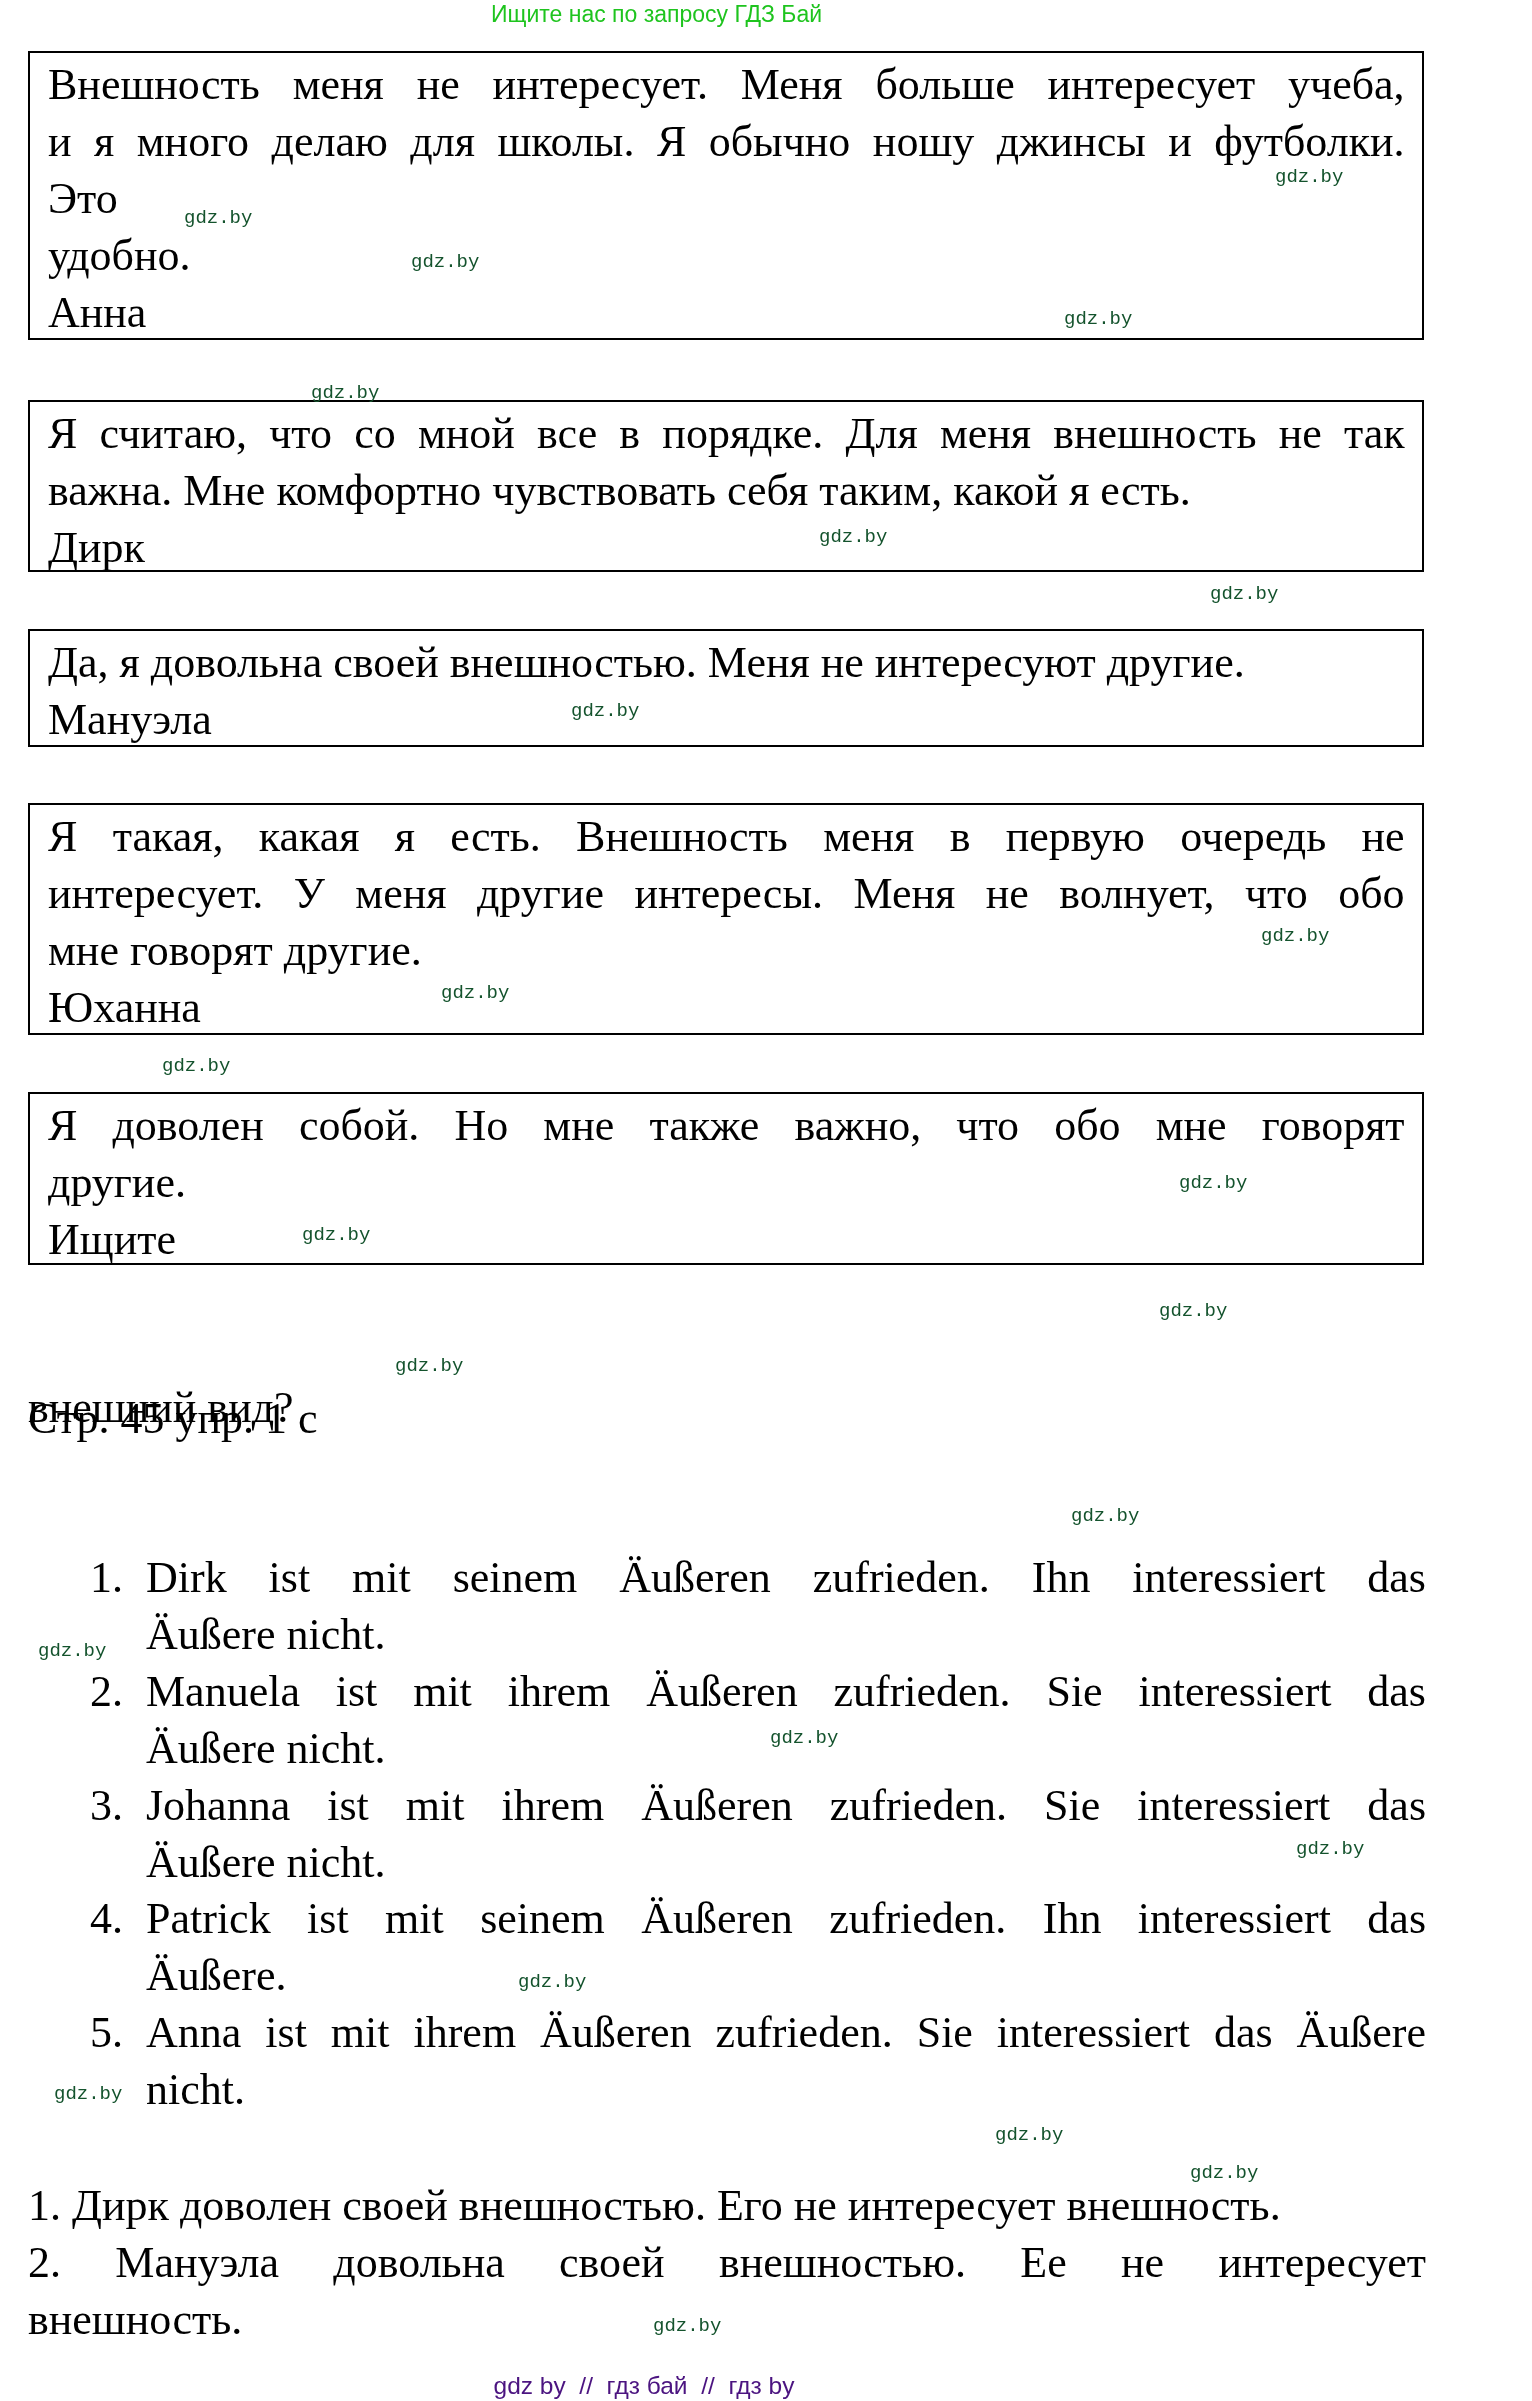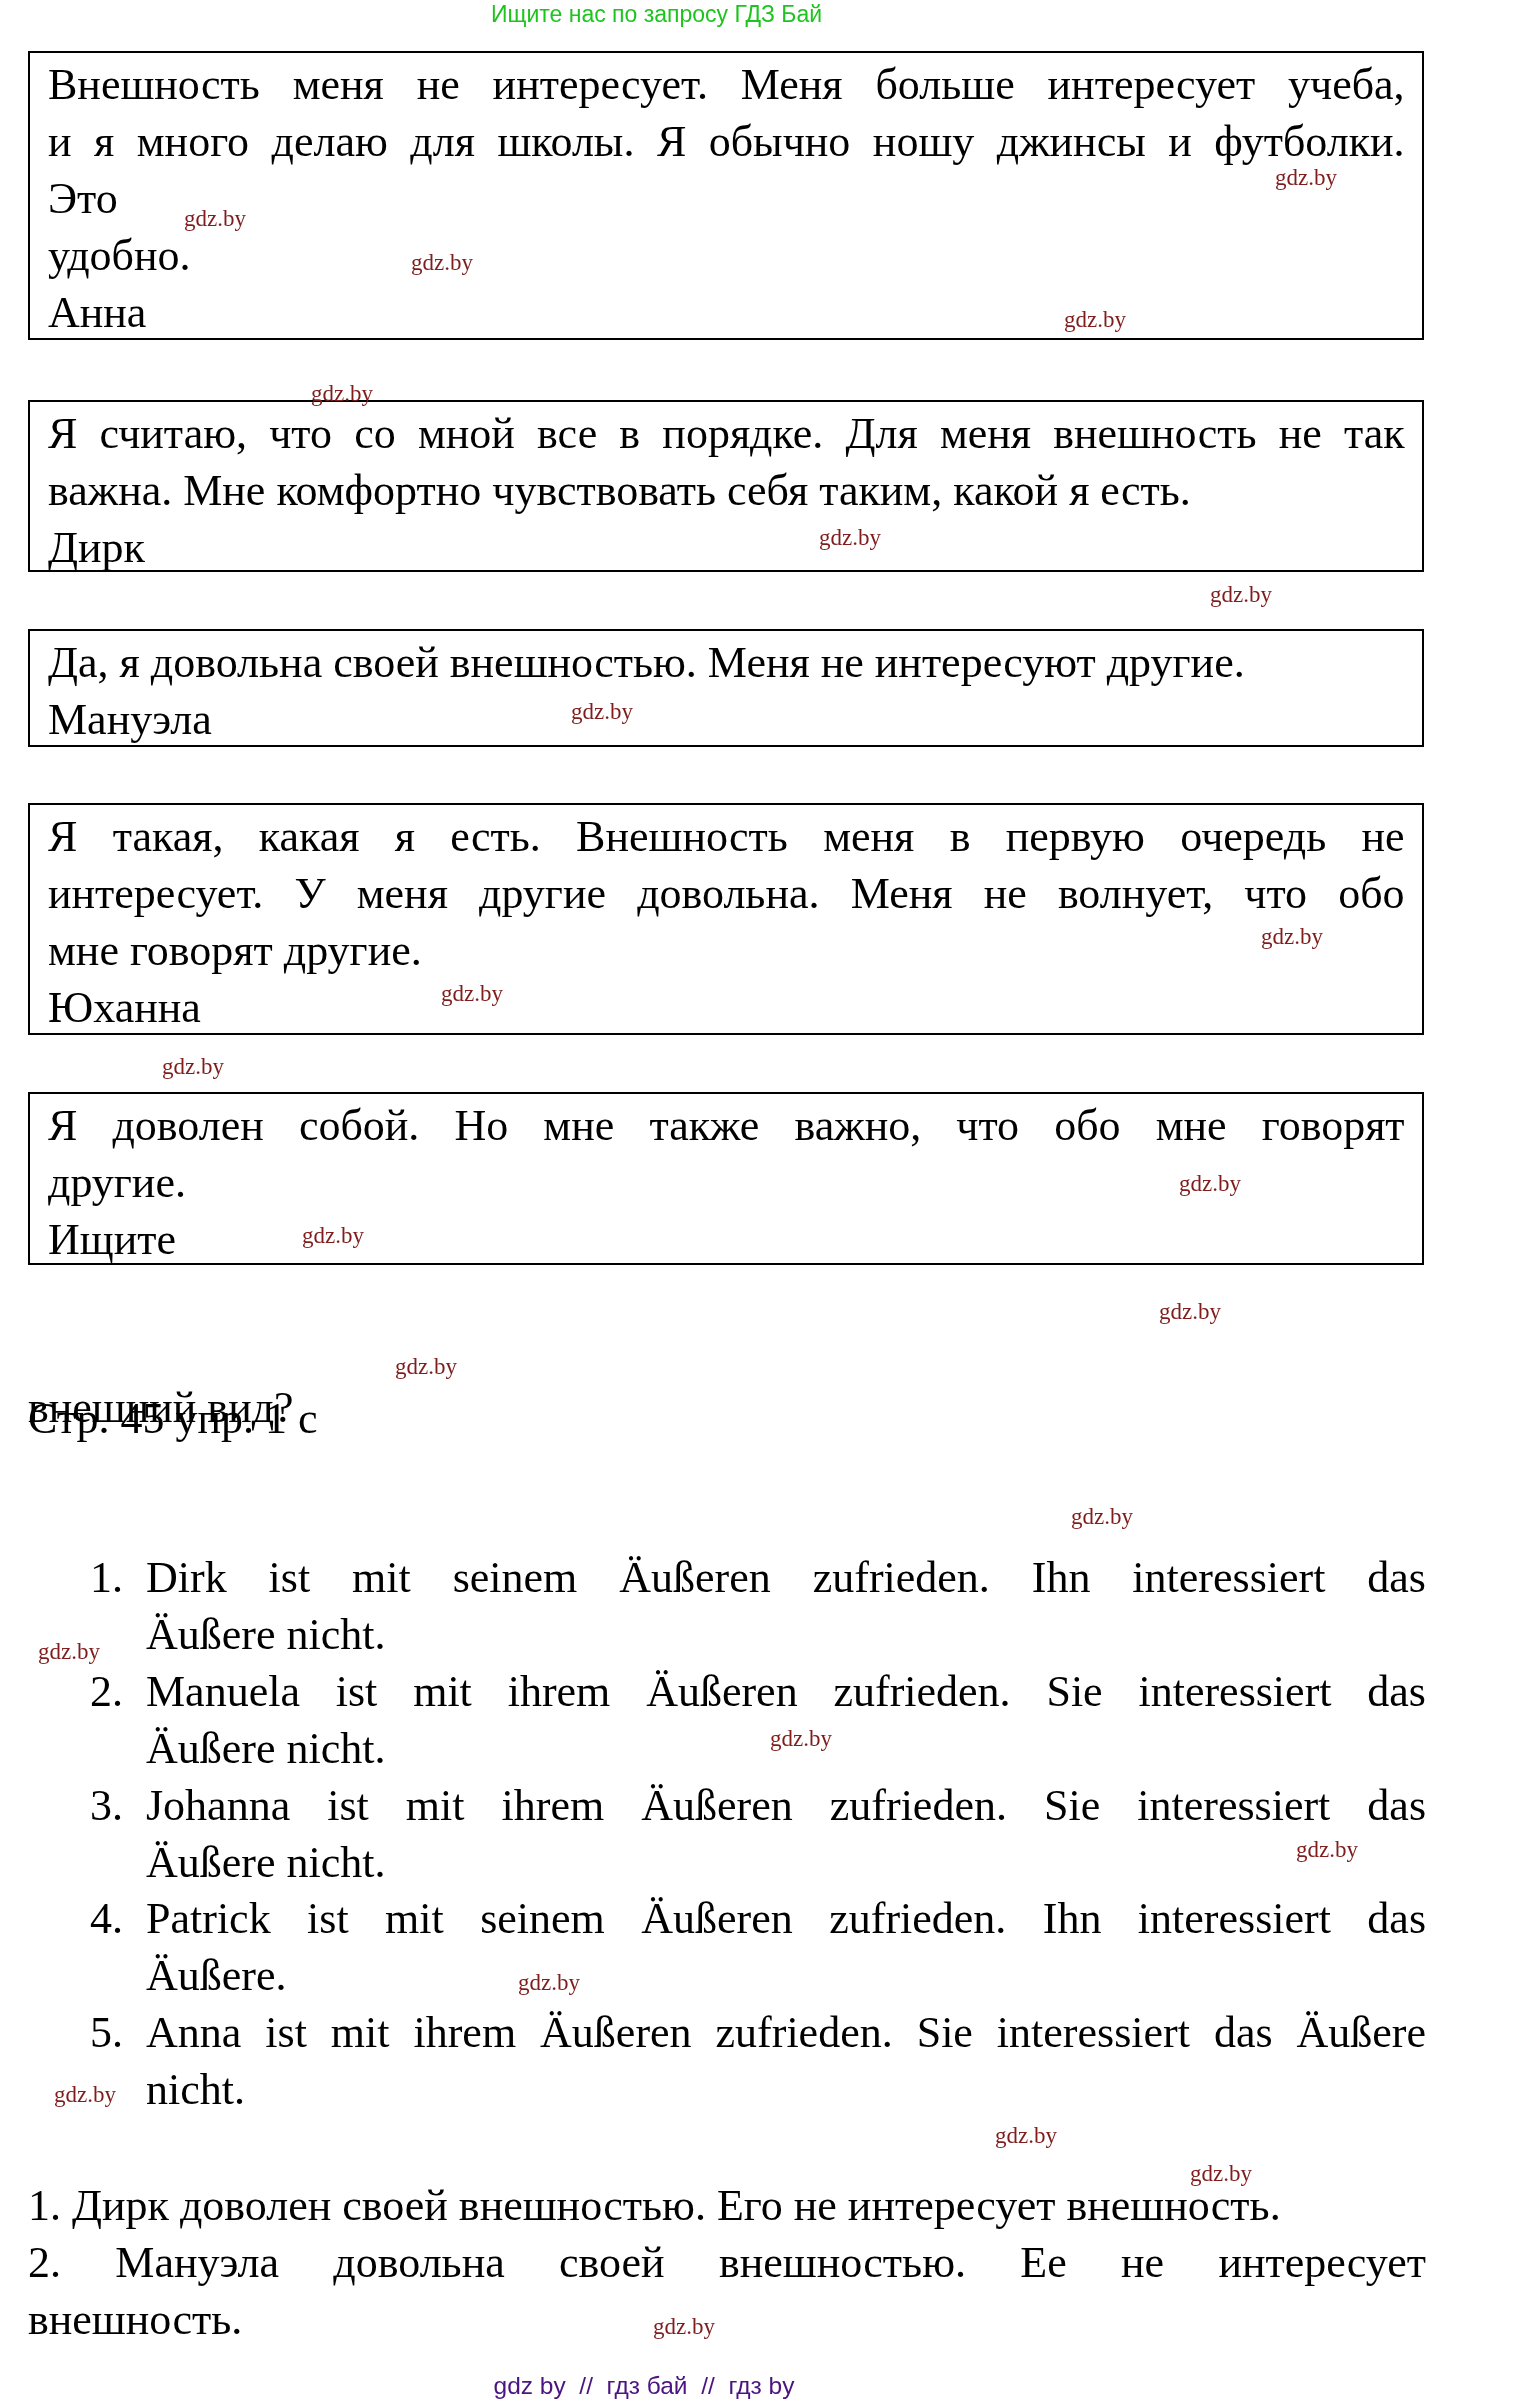--- a/index.html
+++ b/index.html
@@ -6,21 +6,21 @@
   body { width:1533px; height:2401px; position:relative; overflow:hidden;
          font-family:"Liberation Serif","DejaVu Serif",serif; color:#000; }
   .header { position:absolute; top:0; left:0; width:1313px; text-align:center;
             font-family:"Liberation Sans","DejaVu Sans",sans-serif; font-size:23px; line-height:28.5px; }
   .footer { position:absolute; top:2371px; left:0; width:1288px; text-align:center;
             font-family:"Liberation Sans","DejaVu Sans",sans-serif; font-size:24.5px; line-height:30px; }
   .box { position:absolute; left:28px; width:1396px; border:2.4px solid #000; box-sizing:border-box; }
   .box .txt { position:absolute; left:18px; right:17.4px; top:3.2px; font-size:44px; line-height:57px; text-align:justify; }
   .line { display:block; white-space:nowrap; }
   .just { display:block; text-align:justify; text-align-last:justify; white-space:normal; }
-  .wm { position:absolute; font-family:Liberation Serif, serif; font-size:23px; color:#7f1d1d; line-height:25px; }
+  .wm { position:absolute; font-family:Liberation Mono, monospace; font-size:19px; color:#14532d; line-height:25px; }
   .para { position:absolute; left:28px; width:1398px; font-size:44px; line-height:57px; }
   .list-item { position:absolute; left:79px; width:1347px; font-size:44px; line-height:57px; }
   .list-item .num { position:absolute; left:0; width:44px; text-align:right; }
   .list-item .body { position:absolute; left:67px; right:0; }
   .ital { }
 </style>
 </head>
 <body>
 
 <div class="header" style="color:#1ec41e">Ищите нас по запросу ГДЗ Бай</div>
@@ -46,21 +46,21 @@
 <div class="box" style="top:629px;height:118px;">
   <div class="txt">
     <span class="line">Да, я довольна своей внешностью. Меня не интересуют другие.</span>
     <span class="line">Мануэла</span>
   </div>
 </div>
 
 <div class="box" style="top:803px;height:232px;">
   <div class="txt">
     <span class="line just">Я такая, какая я есть. Внешность меня в первую очередь не</span>
-    <span class="line just">интересует. У меня другие довольна. Меня не волнует, что обо</span>
+    <span class="line just">интересует. У меня другие интересы. Меня не волнует, что обо</span>
     <span class="line">мне говорят другие.</span>
     <span class="line">Юханна</span>
   </div>
 </div>
 
 <div class="box" style="top:1092px;height:173px;">
   <div class="txt">
     <span class="line just">Я доволен собой. Но мне также важно, что обо мне говорят</span>
     <span class="line">другие.</span>
     <span class="line">Ищите</span>

